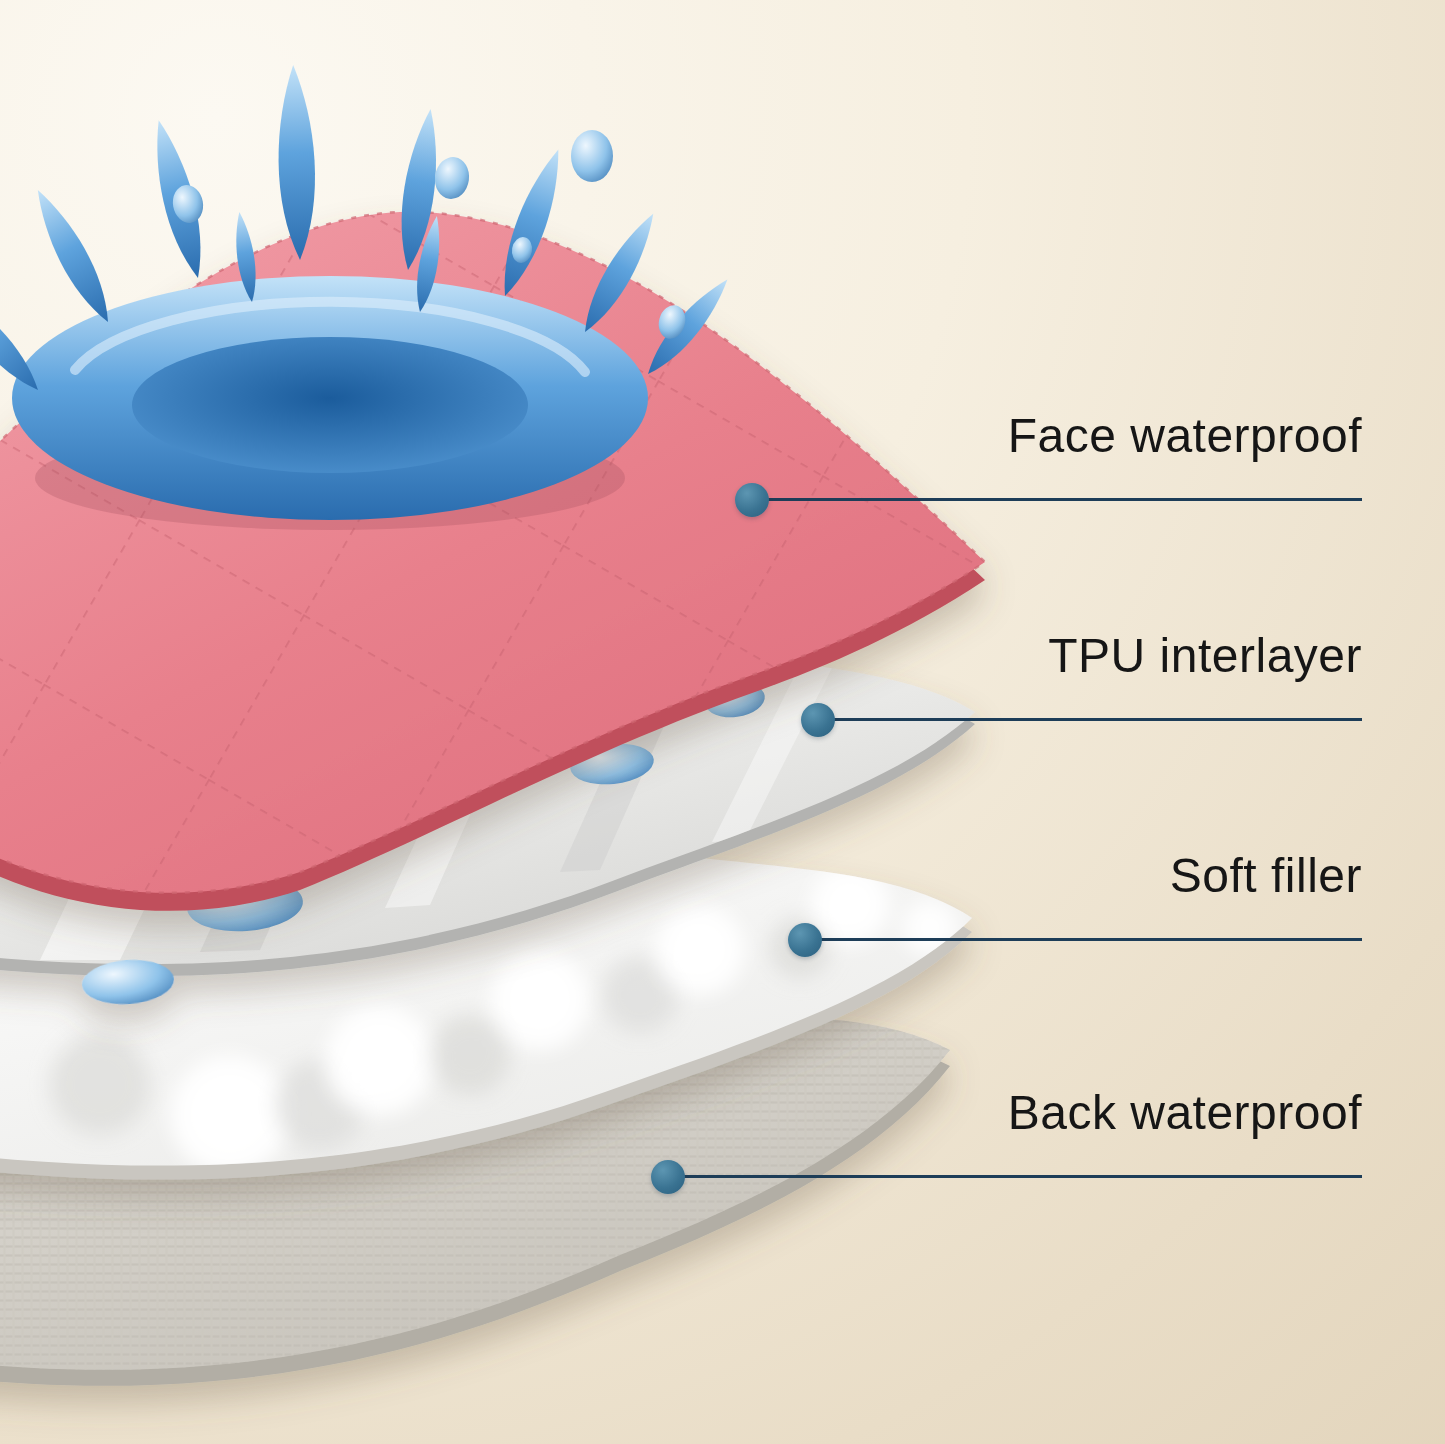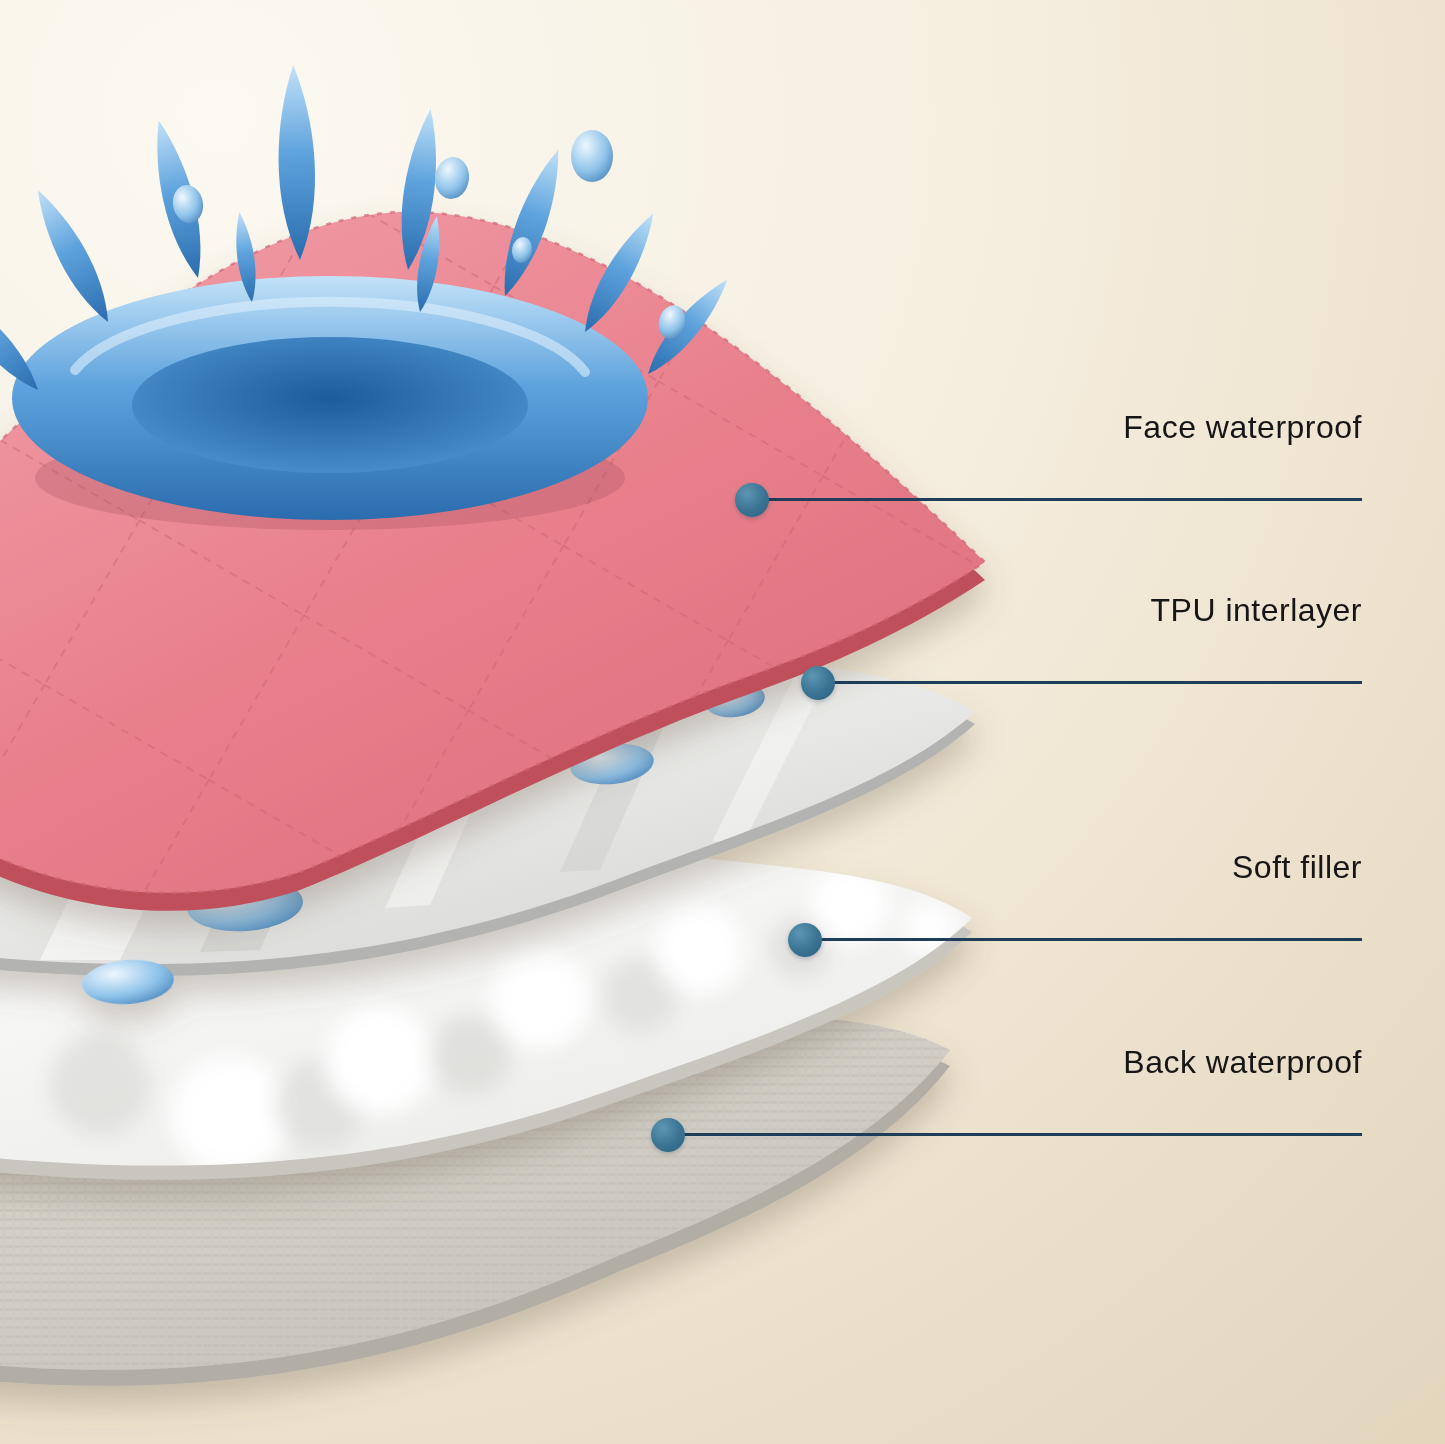--- a/index.html
+++ b/index.html
@@ -14,36 +14,36 @@
     background:radial-gradient(130% 130% at 15% 8%, #fcf9f2 0%, #f6efe0 40%, #ead fcc 0%, #e9ddc7 78%, #e2d4bb 100%);
     background:radial-gradient(130% 130% at 15% 8%, #fcf9f2 0%, #f6efe0 40%, #e9ddc7 78%, #e2d4bb 100%);
   }
   #illustration{
     position:absolute;inset:0;width:100%;height:100%;display:block;
   }
   
   .callout{position:absolute;}
   .callout .label{
     position:absolute;right:0;top:0;
-    font-size:32px;font-weight:500;line-height:1.1;
+    font-size:48px;font-weight:500;line-height:1.1;
     color:#161616;white-space:nowrap;letter-spacing:.5px;
   }
   .callout .line{
     position:absolute;right:0;height:3px;top:88px;
     background:#1d3d58;
   }
   .callout .dot{
     position:absolute;left:0;top:73px;width:34px;height:34px;border-radius:50%;
     background:radial-gradient(circle at 35% 30%, #5d96b2 0%, #3a7392 55%, #2b5f7e 100%);
     box-shadow:0 2px 4px rgba(40,60,80,.25);
   }
   #callout-face{left:735px;top:410px;width:627px;height:120px;}
-  #callout-tpu {left:801px;top:593px;width:561px;height:120px;}
+  #callout-tpu {left:801px;top:630px;width:561px;height:120px;}
   #callout-filler{left:788px;top:840px;width:574px;height:120px;margin-top:10px;}
-  #callout-back{left:651px;top:1045px;width:711px;height:120px;}
+  #callout-back{left:651px;top:1087px;width:711px;height:120px;}
   .callout .line{left:17px;}
 </style>
 </head>
 <body>
 
 <div id="stage">
 
   <svg id="illustration" viewBox="0 0 1445 1444" aria-hidden="true">
     <defs>
       <linearGradient id="pinkGrad" x1="0" y1="0" x2="0.8" y2="1">

